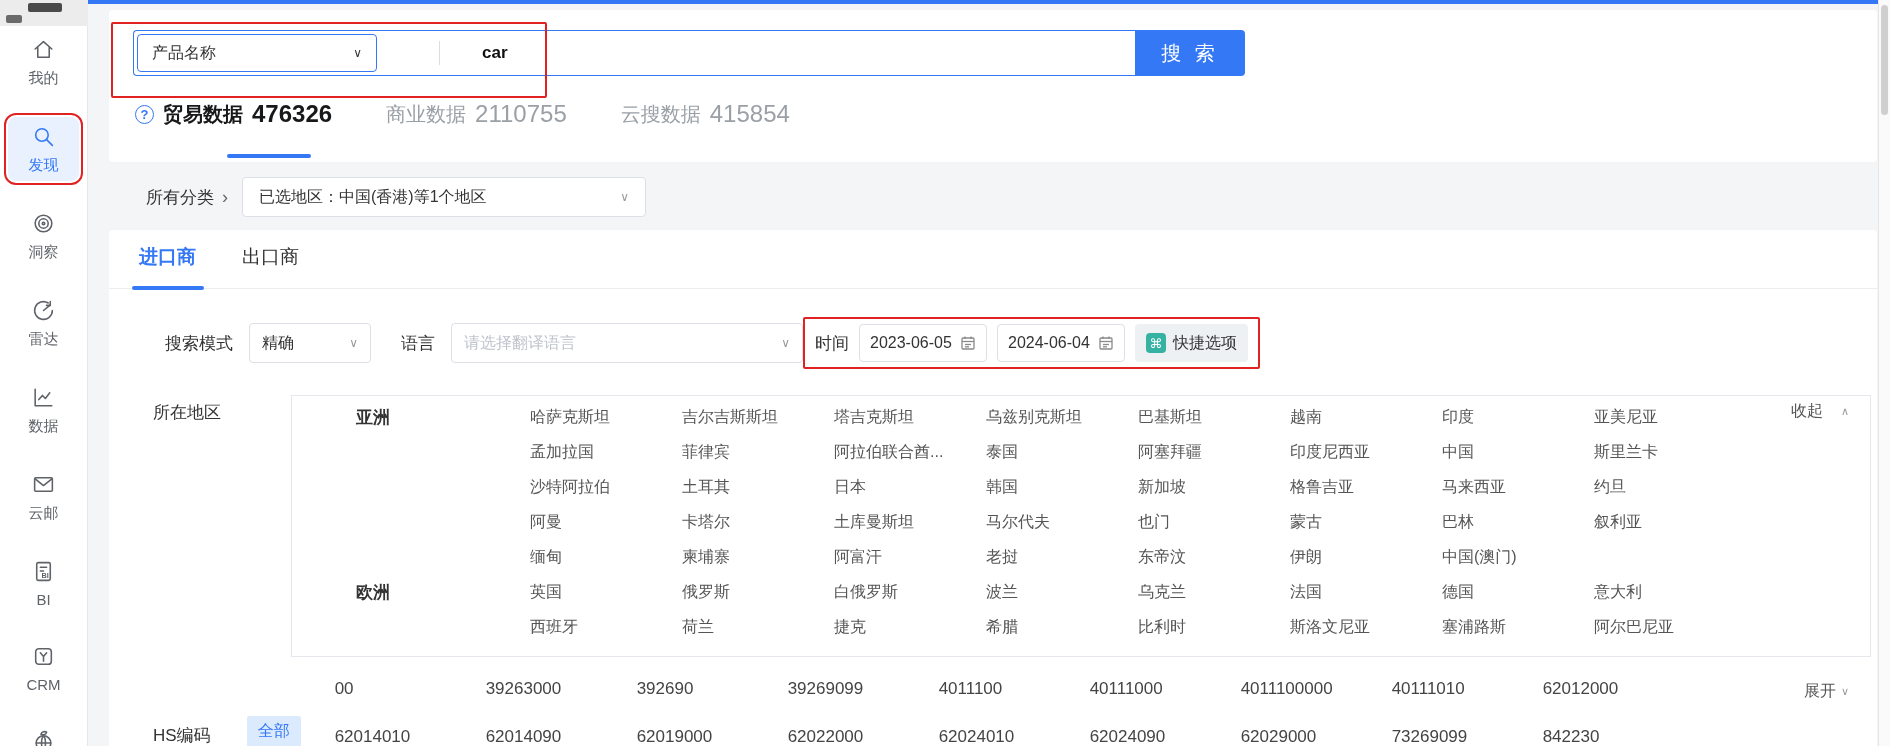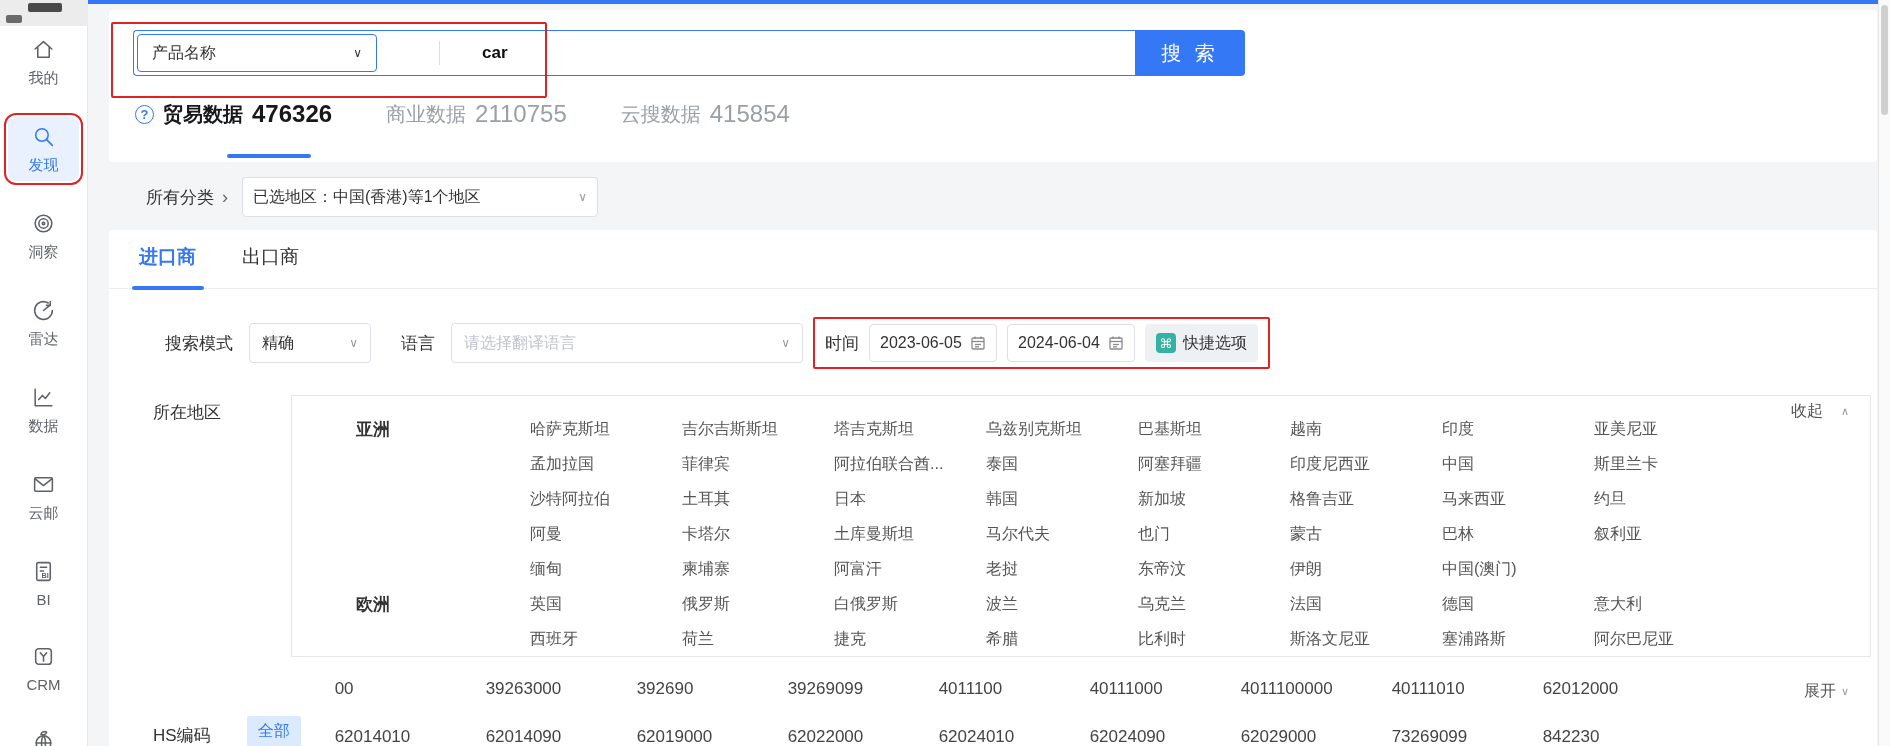--- a/index.html
+++ b/index.html
@@ -42,21 +42,21 @@
   .help-circle{width:19px;height:19px;border:1.5px solid #3478f6;border-radius:50%;color:#3478f6;font-size:13px;font-weight:bold;display:flex;align-items:center;justify-content:center;flex-shrink:0;}
   .help-circle::before{content:"?";}
 
   .annot-search{position:absolute;left:2px;top:12px;width:436px;height:76px;border:2px solid #e02222;border-radius:2px;pointer-events:none;}
 
   
   .category-row{display:flex;align-items:center;padding:15px 0 13px 45px;}
   .cat-label{font-size:17px;color:#333;cursor:pointer;}
   .cat-arrow{margin:0 14px 0 8px;color:#666;font-size:18px;}
   .cat-arrow::before{content:"\203A";}
-  .cat-select{display:flex;align-items:center;justify-content:space-between;width:356px;height:40px;background:#fff;border:1px solid #dcdfe6;border-radius:4px;padding:0 10px;font-size:16px;color:#333;cursor:pointer;}
+  .cat-select{display:flex;align-items:center;justify-content:space-between;width:404px;height:40px;background:#fff;border:1px solid #dcdfe6;border-radius:4px;padding:0 16px;font-size:16px;color:#333;cursor:pointer;}
 
   .card-b{height:516px;overflow:hidden;border-radius:4px 4px 0 0;}
 
   
   .trade-tabs{display:flex;gap:46px;padding:14px 0 0 30px;border-bottom:1px solid #ebedf0;}
   .trade-tab{font-size:19px;color:#333;padding-bottom:18px;position:relative;cursor:pointer;}
   .trade-tab.active{color:#3478f6;font-weight:bold;}
   .trade-tab.active::after{content:'';position:absolute;left:50%;transform:translateX(-50%);bottom:-2px;width:72px;height:4px;background:#3478f6;border-radius:2px;}
 
   
@@ -66,31 +66,31 @@
   .select.sm{width:122px;margin-left:16px;}
   .select.lg{width:352px;margin-left:16px;text-align:center;}
   .f-label.lang{margin-left:30px;}
   .placeholder{color:#c0c4cc;}
   .chev{color:#999;font-size:12px;line-height:1;}
   .chev.sel-chev{color:#333;}
   .chev-down::before{content:"\2228";}
   .chev-up::before{content:"\2227";}
   .chev.sm{font-size:11px;}
 
-  .time-group{display:flex;align-items:center;gap:10px;border:2px solid #e02222;border-radius:2px;padding:5px 10px;margin-left:10px;}
+  .time-group{display:flex;align-items:center;gap:10px;border:2px solid #e02222;border-radius:2px;padding:5px 10px;margin-left:0;}
   .date-box{display:flex;align-items:center;justify-content:space-between;gap:8px;width:128px;height:38px;border:1px solid #dcdfe6;border-radius:4px;padding:0 10px;font-size:16px;color:#333;background:#fff;cursor:pointer;}
   .date-box svg{width:16px;height:16px;fill:none;stroke:#8a8a8a;stroke-width:1.3;flex-shrink:0;}
   .quick-btn{display:flex;align-items:center;gap:7px;height:38px;padding:0 11px;background:#eef1f4;border:none;border-radius:4px;font-size:16px;color:#333;cursor:pointer;}
   .cmd{width:20px;height:20px;border-radius:4px;background:#35b2a2;color:#fff;display:flex;align-items:center;justify-content:center;font-size:13px;}
   .cmd::before{content:"\2318";}
 
   
   .region-row{display:flex;align-items:flex-start;margin-top:26px;position:relative;}
   .r-label{font-size:17px;color:#333;margin-left:44px;width:86px;flex-shrink:0;padding-top:6px;white-space:nowrap;}
-  .region-panel{margin-left:52px;width:1580px;height:262px;border:1px solid #e4e7ec;overflow:hidden;padding-top:16px;background:#fff;}
+  .region-panel{margin-left:52px;width:1580px;height:262px;border:1px solid #e4e7ec;overflow:hidden;padding-top:4px;background:#fff;}
   .region-line{display:grid;grid-template-columns:238px repeat(8,152px);height:35px;align-items:center;}
   .continent-cell{font-weight:bold;color:#333;font-size:17px;padding-left:64px;white-space:nowrap;}
   .country-cell{white-space:nowrap;}
   .country{font-size:16px;color:#555;cursor:pointer;}
   .country.selected{color:#3478f6;background:#e3edfc;padding:3px 8px;border-radius:2px;outline:2px solid #e02222;outline-offset:5px;}
   .collapse{position:absolute;right:28px;top:6px;font-size:16px;color:#555;display:flex;align-items:center;gap:18px;cursor:pointer;}
 
   
   .hs-row{display:flex;align-items:flex-end;margin-top:16px;position:relative;}
   .r-label.hs{width:auto;}

